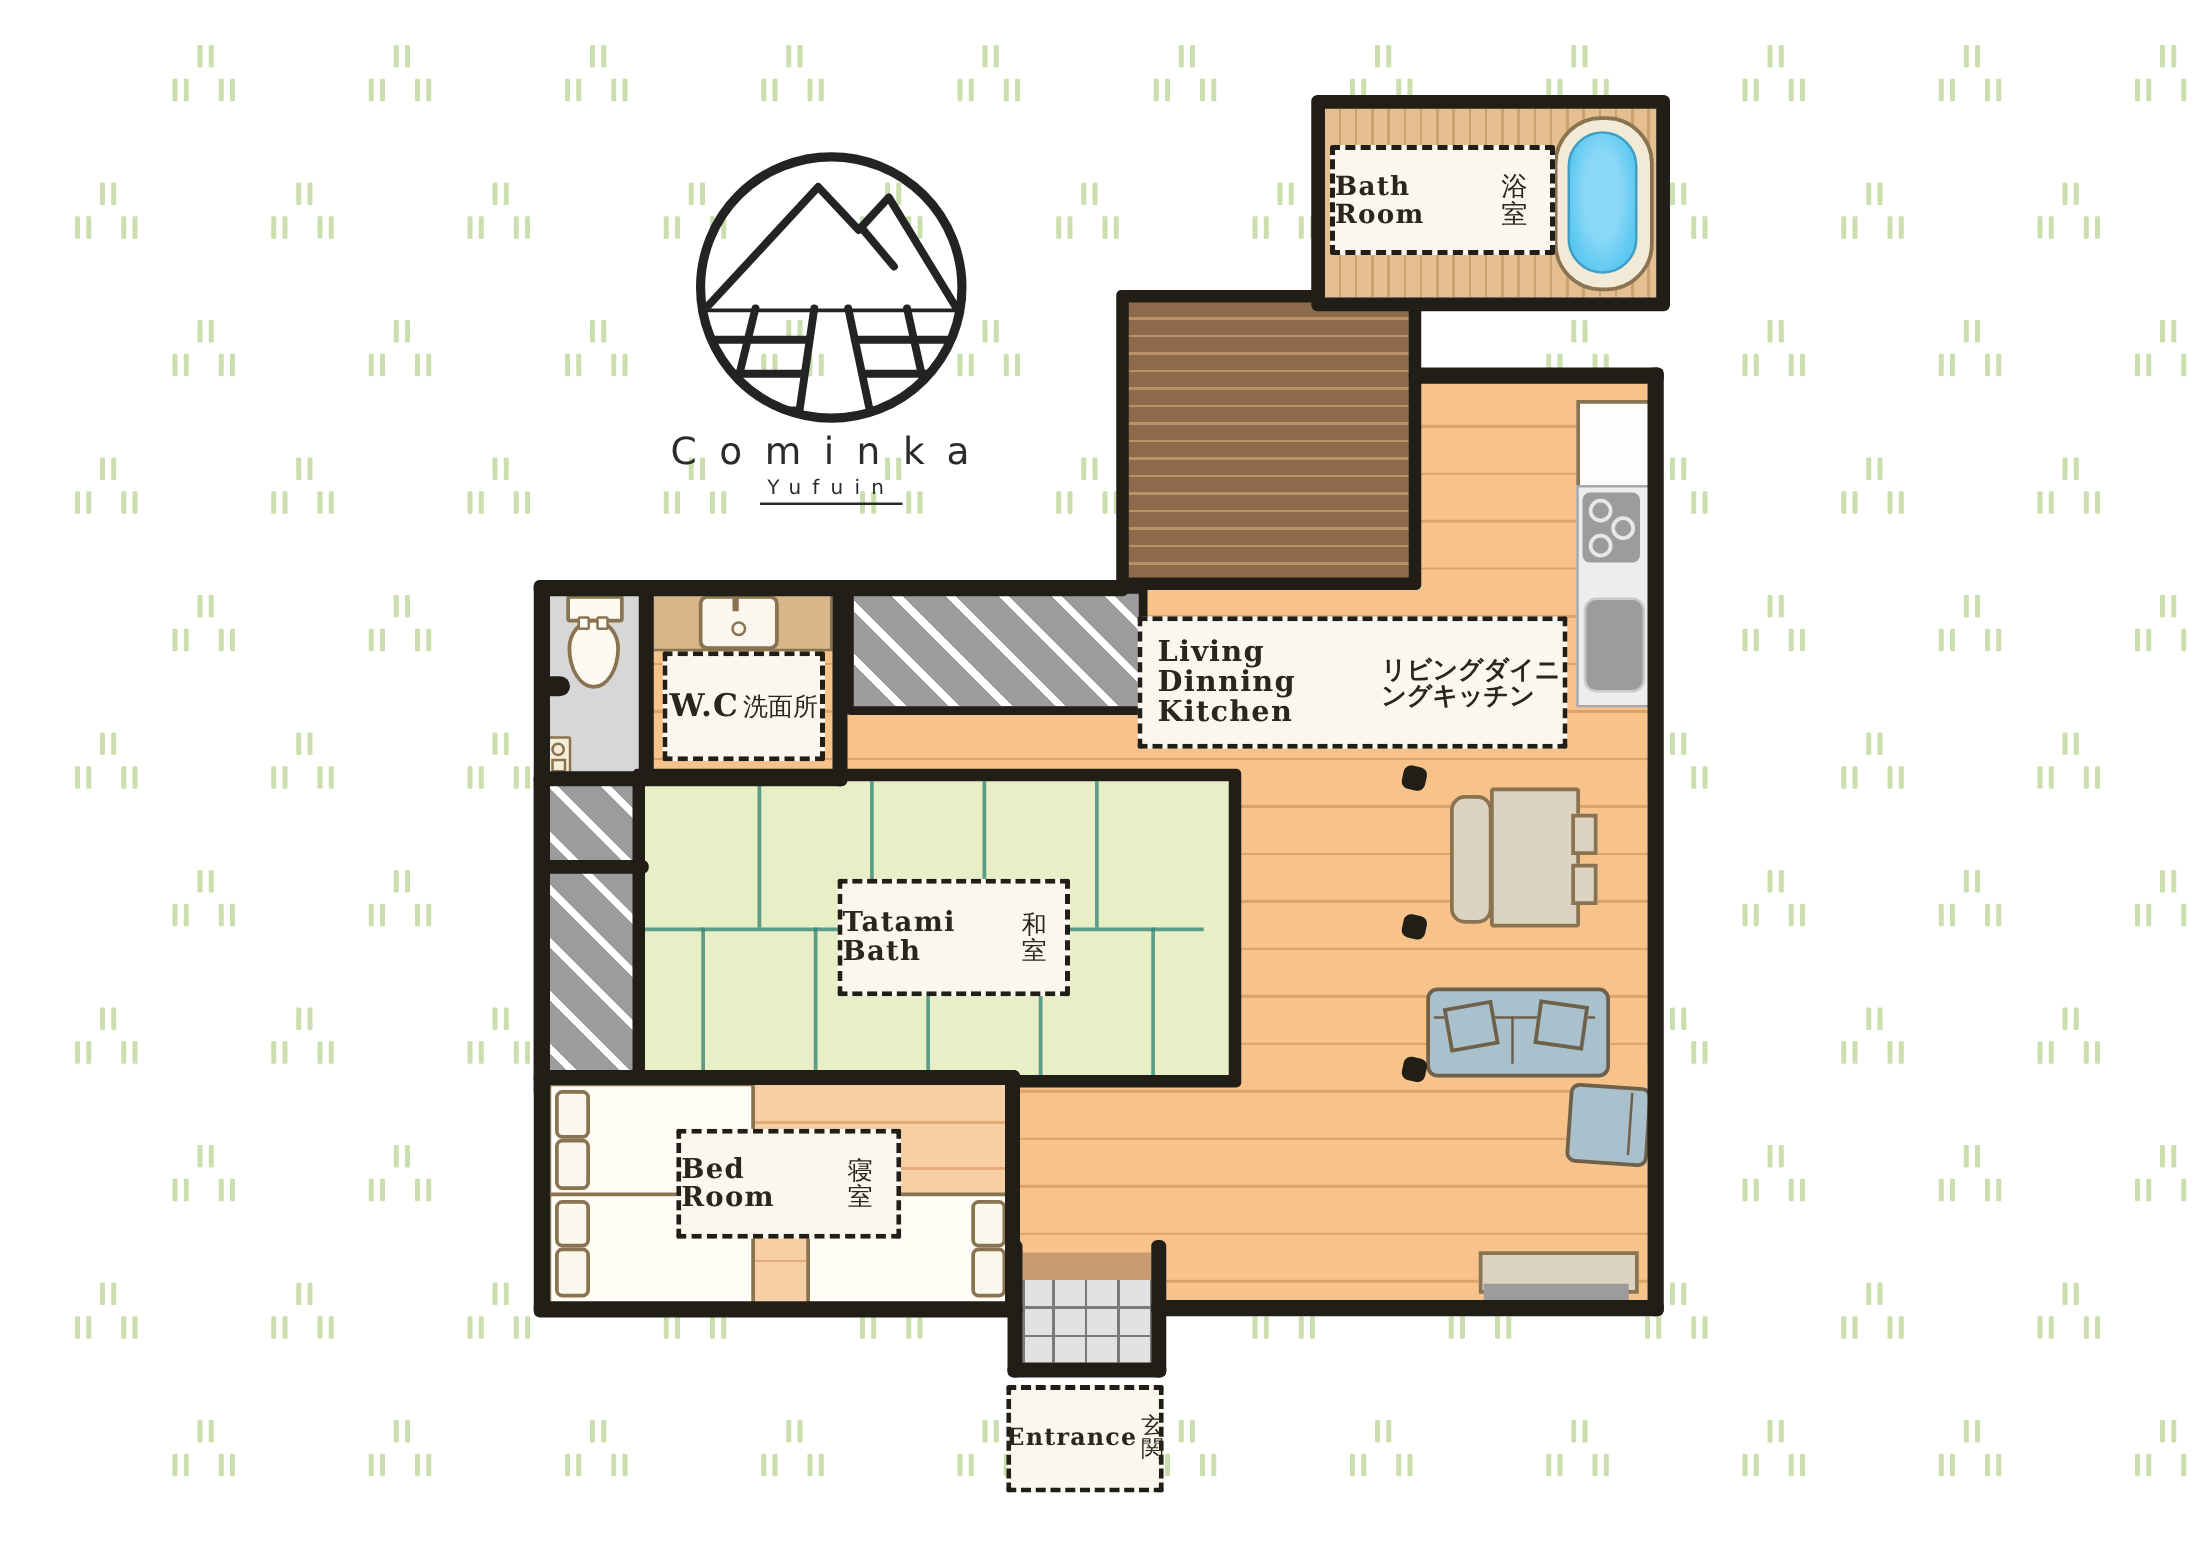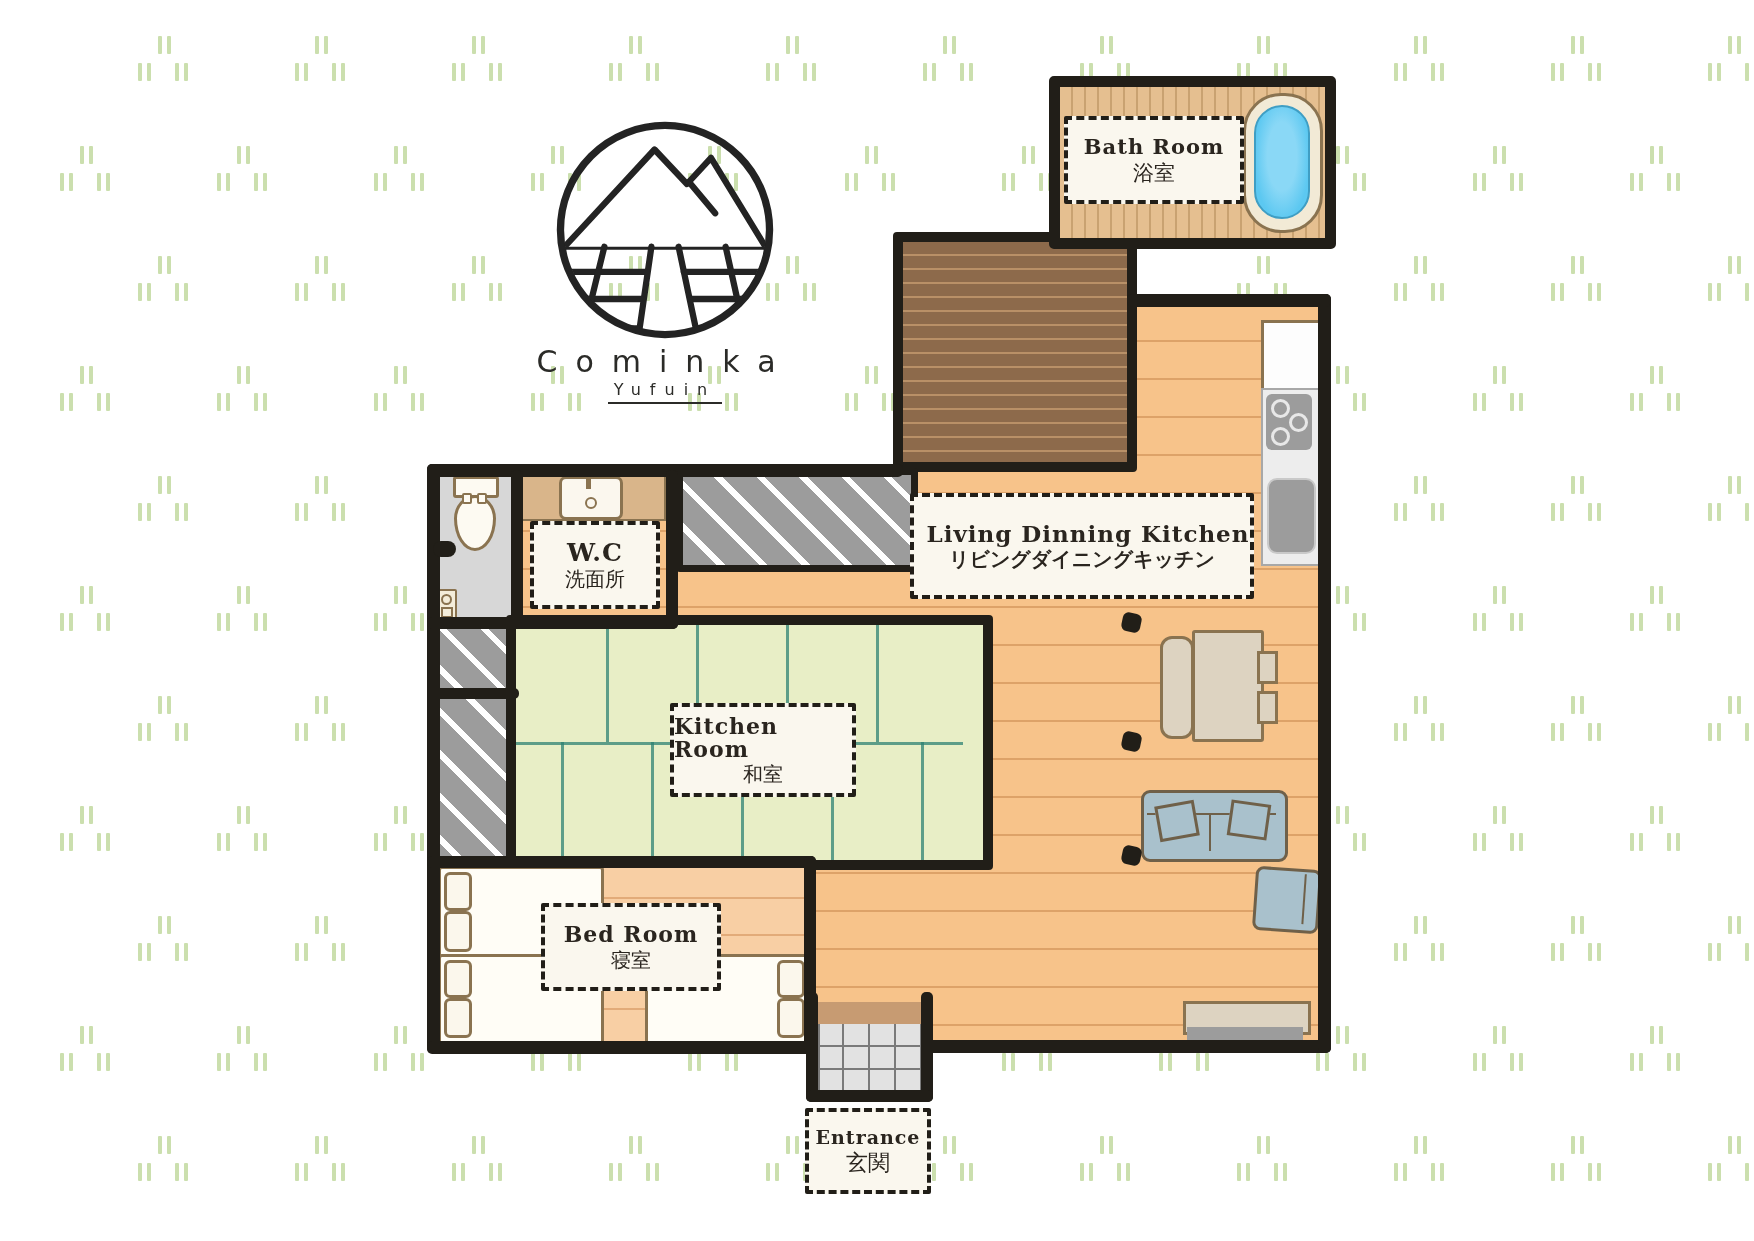--- a/index.html
+++ b/index.html
@@ -27,21 +27,21 @@
   .pair::before{left:0}.pair::after{left:9px}
   .p1{left:20px;top:0}.p2{left:0;top:27px}.p3{left:37px;top:27px}
 
   .abs{position:absolute;}
   .floor{position:absolute;z-index:1;}
   .area{position:absolute;z-index:2;}
   .furn{position:absolute;z-index:3;}
   .wall{position:absolute;z-index:4;background:var(--wall);border-radius:5px;}
   .post{position:absolute;z-index:4;width:19px;height:19px;background:var(--wall);border-radius:6px;transform:rotate(12deg);}
   .label{position:absolute;z-index:5;border:4px dashed var(--wall);background:var(--labelbg);
-         display:flex;flex-direction:column;align-items:center;justify-content:center;gap:3px;border-radius:2px;}
+         display:flex;flex-direction:row;align-items:center;justify-content:center;gap:3px;border-radius:2px;}
   .label .en{font-weight:bold;color:var(--ink);letter-spacing:1px;line-height:1.05;}
   .label .ja{color:var(--ink);line-height:1.05;}
 
   .plank-h{background-image:repeating-linear-gradient(180deg, transparent 0 36px, var(--floorline) 36px 38px);}
   .bedplank-h{background-image:repeating-linear-gradient(180deg, transparent 0 35px, var(--bedfloorline) 35px 37px);}
 
   .hatched{background-image:repeating-linear-gradient(45deg, var(--hatch) 0 24px, #ffffff 24px 30px);background-color:var(--hatch);border:7px solid var(--wall);border-radius:4px;}
 
   #deck{border:10px solid var(--wall);background-color:var(--deck);
         background-image:repeating-linear-gradient(180deg, transparent 0 12px, var(--deckline) 12px 14px);border-radius:4px;}
@@ -750,21 +750,21 @@
     <div class="matline" style="left:180px;top:0;width:3px;height:117px;"></div>
     <div class="matline" style="left:270px;top:0;width:3px;height:117px;"></div>
     <div class="matline" style="left:360px;top:0;width:3px;height:117px;"></div>
     <div class="matline" style="left:45px;top:117px;width:3px;height:118px;"></div>
     <div class="matline" style="left:135px;top:117px;width:3px;height:118px;"></div>
     <div class="matline" style="left:225px;top:117px;width:3px;height:118px;"></div>
     <div class="matline" style="left:315px;top:117px;width:3px;height:118px;"></div>
     <div class="matline" style="left:405px;top:117px;width:3px;height:118px;"></div>
   </div>
   <div class="label" style="left:670px;top:703px;width:178px;height:86px;">
-    <div class="en" style="font-size:22px;">Kitchen Room</div>
+    <div class="en" style="font-size:22px;">Tatami Bath</div>
     <div class="ja" style="font-size:20px;">和室</div>
   </div>
 
   <div class="area bedplank-h" style="left:433px;top:862px;width:383px;height:179px;background-color:var(--bedfloor);"></div>
   <div class="bed" style="left:438px;top:866px;width:160px;height:86px;">
     <div class="pillow" style="left:3px;top:3px;width:22px;height:33px;"></div>
     <div class="pillow" style="left:3px;top:42px;width:22px;height:35px;"></div>
   </div>
   <div class="bed" style="left:438px;top:954px;width:160px;height:85px;">
     <div class="pillow" style="left:3px;top:3px;width:22px;height:32px;"></div>
@@ -813,21 +813,21 @@
   </div>
   <div class="furn" style="left:1183px;top:1001px;width:122px;height:28px;background:var(--furn);border:3px solid var(--furnline);"></div>
   <div class="furn" style="left:1187px;top:1027px;width:116px;height:13px;background:var(--steel);"></div>
 
   <div class="area" style="left:818px;top:992px;width:103px;height:98px;background:var(--floor);">
     <div style="position:absolute;left:0;top:10px;width:103px;height:22px;background:var(--step);"></div>
     <div id="entry-tiles" style="position:absolute;left:0;top:32px;width:103px;height:66px;"></div>
   </div>
   <div class="label" style="left:805px;top:1108px;width:118px;height:78px;">
     <div class="en" style="font-size:19px;">Entrance</div>
-    <div class="ja" style="font-size:22px;">玄関</div>
+    <div class="ja" style="font-size:18px;">玄関</div>
   </div>
 
   <div class="wall" style="left:427px;top:464px;width:476px;height:13px;"></div>
   <div class="wall" style="left:427px;top:464px;width:13px;height:589px;"></div>
   <div class="wall" style="left:427px;top:1041px;width:391px;height:13px;"></div>
   <div class="wall" style="left:921px;top:1040px;width:410px;height:13px;"></div>
   <div class="wall" style="left:1318px;top:294px;width:13px;height:759px;"></div>
   <div class="wall" style="left:1127px;top:294px;width:204px;height:13px;"></div>
   <div class="wall" style="left:511px;top:470px;width:12px;height:153px;"></div>
   <div class="wall" style="left:427px;top:617px;width:251px;height:12px;"></div>

